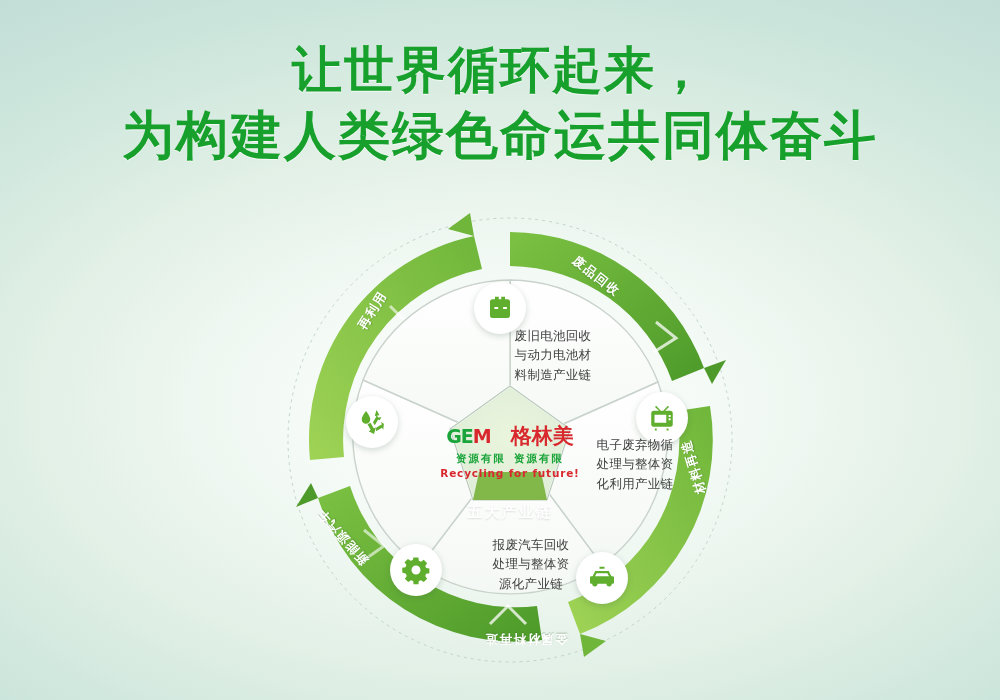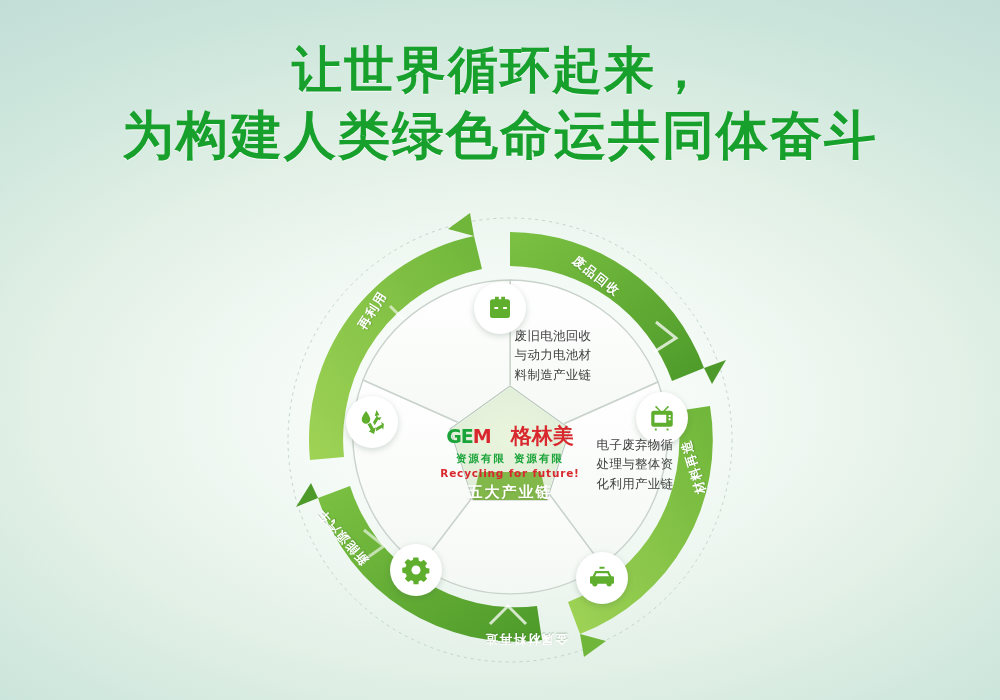--- a/index.html
+++ b/index.html
@@ -58,21 +58,21 @@
   .logo-gem{
     font-size:19px; font-weight:bold; color:#1aa43a; letter-spacing:-1px;
     font-family:"DejaVu Sans","Liberation Sans",sans-serif;
   }
   .logo-gem .m-red{ color:#d9272e; }
   .logo-cn{ font-size:21px; font-weight:bold; color:#d9272e; letter-spacing:0px; }
   .logo-slogan{ margin-top:2px; font-size:10.5px; color:#1aa43a; font-weight:bold; letter-spacing:2px; }
   .logo-slogan .sp{ display:inline-block; width:8px; }
   .logo-en{ margin-top:1px; font-size:10.5px; color:#d9272e; font-weight:bold; letter-spacing:.8px; }
   .logo-sub{
-    margin-top:4px; font-size:15px; font-weight:bold; color:#ffffff;
+    margin-top:24px; font-size:15px; font-weight:bold; color:#ffffff;
     letter-spacing:2px; text-shadow:0 1px 2px rgba(0,0,0,.12);
   }
 
   
   .ring-label{
     position:absolute; color:#ffffff; font-size:12.5px; font-weight:bold;
     letter-spacing:1.5px; white-space:nowrap;
     text-shadow:0 1px 1px rgba(40,90,30,.35);
   }
 </style>
@@ -213,20 +213,25 @@
     <div>与动力电池材</div>
     <div>料制造产业链</div>
   </div>
 
   <div class="seg-label cn" style="left:300px; top:225px;">
     <div>电子废弃物循</div>
     <div>处理与整体资</div>
     <div>化利用产业链</div>
   </div>
 
+  <div class="seg-label cn" style="left:196px; top:325px;">
+    <div>报废汽车回收</div>
+    <div>处理与整体资</div>
+    <div>源化产业链</div>
+  </div>
 
 
 
   <div class="center-logo" style="left:155px; top:212px;">
     <div class="logo-row">
       <span class="logo-gem">GE<span class="m-red">M</span></span>
       <span class="logo-cn">格林美</span>
     </div>
     <div class="logo-slogan cn">
       <span>资源有限</span><span class="sp"></span><span>资源有限</span>

